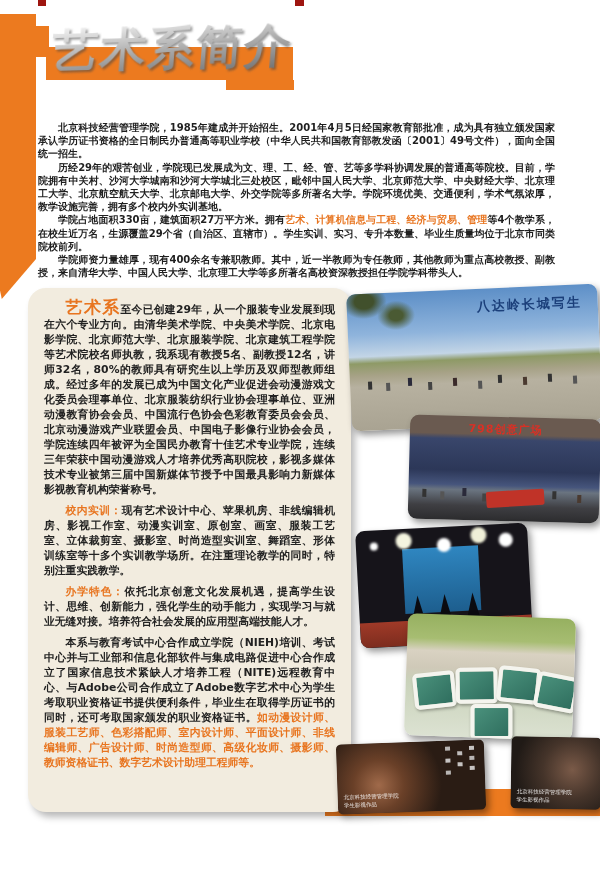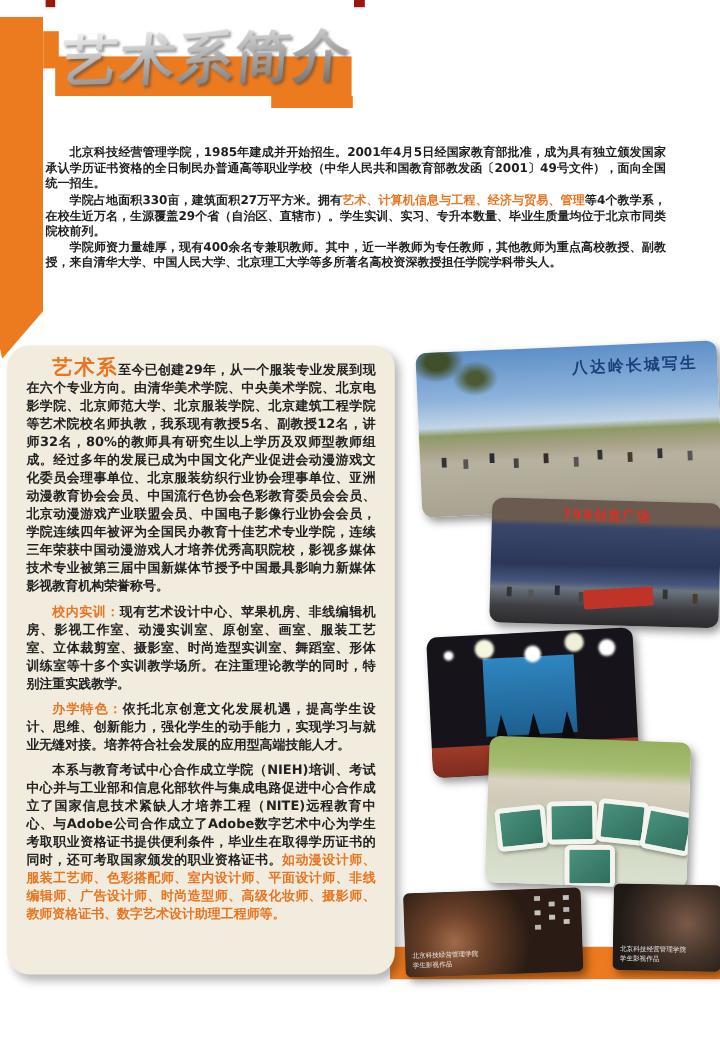--- a/index.html
+++ b/index.html
@@ -19,21 +19,21 @@
          transform:skewX(-6deg) rotate(-1.5deg);
          background:linear-gradient(175deg,#f4f4f4 8%,#a8a8a8 52%,#6e6e6e 92%);
          -webkit-background-clip:text;background-clip:text;color:transparent;
          filter:drop-shadow(2px 2px 1px rgba(70,70,70,.55));}
   
   .about{position:absolute;left:38px;top:95px;width:517px;font-size:10px;line-height:13.2px;
          text-align:justify;color:#1f1f1f;font-weight:600;z-index:2;margin-top:26px;}
   .about p{margin:0;text-indent:2em;}
   .hl{color:#e87520;}
   
-  .panel{position:absolute;left:6px;top:288px;width:323px;height:524px;background:#f2ecdf;
+  .panel{position:absolute;left:28px;top:288px;width:323px;height:524px;background:#f2ecdf;
          border-radius:18px;box-shadow:4px 5px 7px rgba(0,0,0,.28);box-sizing:border-box;
          padding:12px 16px 0 16px;z-index:2;font-size:10.8px;line-height:15px;text-align:justify;
          color:#222;font-weight:600;}
   .panel p{margin:0 0 6px;text-indent:2em;}
   .lead{font-size:17px;font-weight:bold;color:#e87520;letter-spacing:1px;}
   .slabel{color:#e87520;font-weight:bold;}
   
   .photo{position:absolute;border-radius:9px;box-shadow:3px 4px 7px rgba(0,0,0,.42);
          overflow:hidden;z-index:3;}
   .ph-gw{left:349px;top:289px;width:251px;height:137px;transform:rotate(-2.5deg);
@@ -98,20 +98,21 @@
 
 <div class="left-bar"></div>
 <div class="left-step"></div>
 <div class="banner"></div>
 <div class="banner-tab"></div>
 
 <div class="title">艺术系简介</div>
 
 <div class="about">
   <p>北京科技经营管理学院，1985年建成并开始招生。2001年4月5日经国家教育部批准，成为具有独立颁发国家承认学历证书资格的全日制民办普通高等职业学校（中华人民共和国教育部教发函〔2001〕49号文件），面向全国统一招生。</p>
+  <p>历经29年的艰苦创业，学院现已发展成为文、理、工、经、管、艺等多学科协调发展的普通高等院校。目前，学院拥有中关村、沙河大学城南和沙河大学城北三处校区，毗邻中国人民大学、北京师范大学、中央财经大学、北京理工大学、北京航空航天大学、北京邮电大学、外交学院等多所著名大学。学院环境优美、交通便利，学术气氛浓厚，教学设施完善，拥有多个校内外实训基地。</p>
   <p><span>学院占地面积330亩，建筑面积27万平方米。拥有</span><span class="hl">艺术、计算机信息与工程、经济与贸易、管理</span><span>等4个教学系，在校生近万名，生源覆盖29个省（自治区、直辖市）。学生实训、实习、专升本数量、毕业生质量均位于北京市同类院校前列。</span></p>
   <p>学院师资力量雄厚，现有400余名专兼职教师。其中，近一半教师为专任教师，其他教师为重点高校教授、副教授，来自清华大学、中国人民大学、北京理工大学等多所著名高校资深教授担任学院学科带头人。</p>
 </div>
 
 <div class="panel">
   <p><span class="lead">艺术系</span><span>至今已创建29年，从一个服装专业发展到现在六个专业方向。由清华美术学院、中央美术学院、北京电影学院、北京师范大学、北京服装学院、北京建筑工程学院等艺术院校名师执教，我系现有教授5名、副教授12名，讲师32名，80%的教师具有研究生以上学历及双师型教师组成。经过多年的发展已成为中国文化产业促进会动漫游戏文化委员会理事单位、北京服装纺织行业协会理事单位、亚洲动漫教育协会会员、中国流行色协会色彩教育委员会会员、北京动漫游戏产业联盟会员、中国电子影像行业协会会员，学院连续四年被评为全国民办教育十佳艺术专业学院，连续三年荣获中国动漫游戏人才培养优秀高职院校，影视多媒体技术专业被第三届中国新媒体节授予中国最具影响力新媒体影视教育机构荣誉称号。</span></p>
   <p><span class="slabel">校内实训：</span><span>现有艺术设计中心、苹果机房、非线编辑机房、影视工作室、动漫实训室、原创室、画室、服装工艺室、立体裁剪室、摄影室、时尚造型实训室、舞蹈室、形体训练室等十多个实训教学场所。在注重理论教学的同时，特别注重实践教学。</span></p>
   <p><span class="slabel">办学特色：</span><span>依托北京创意文化发展机遇，提高学生设计、思维、创新能力，强化学生的动手能力，实现学习与就业无缝对接。培养符合社会发展的应用型高端技能人才。</span></p>
   <p><span>本系与教育考试中心合作成立学院（NIEH)培训、考试中心并与工业部和信息化部软件与集成电路促进中心合作成立了国家信息技术紧缺人才培养工程（NITE)远程教育中心、与Adobe公司合作成立了Adobe数字艺术中心为学生考取职业资格证书提供便利条件，毕业生在取得学历证书的同时，还可考取国家颁发的职业资格证书。</span><span class="hl">如动漫设计师、服装工艺师、色彩搭配师、室内设计师、平面设计师、非线编辑师、广告设计师、时尚造型师、高级化妆师、摄影师、教师资格证书、数字艺术设计助理工程师等。</span></p>
 </div>

